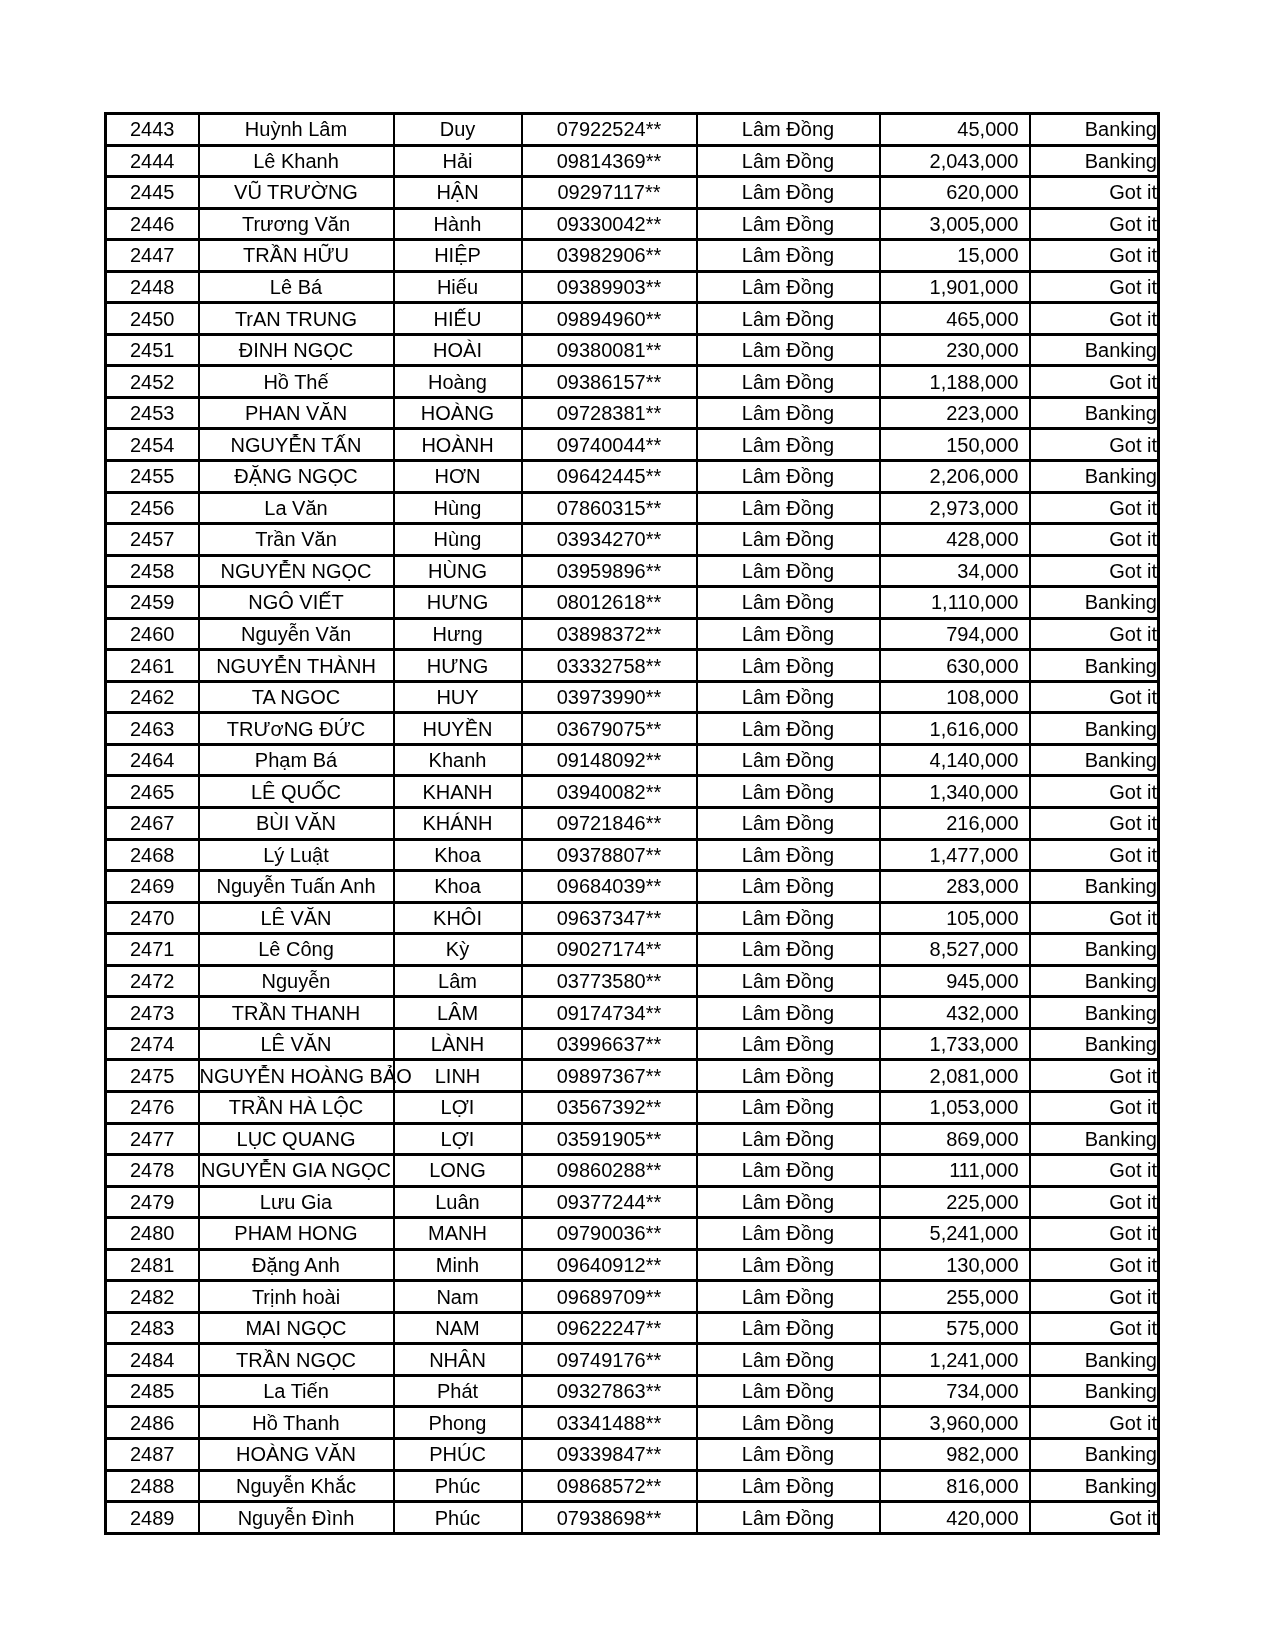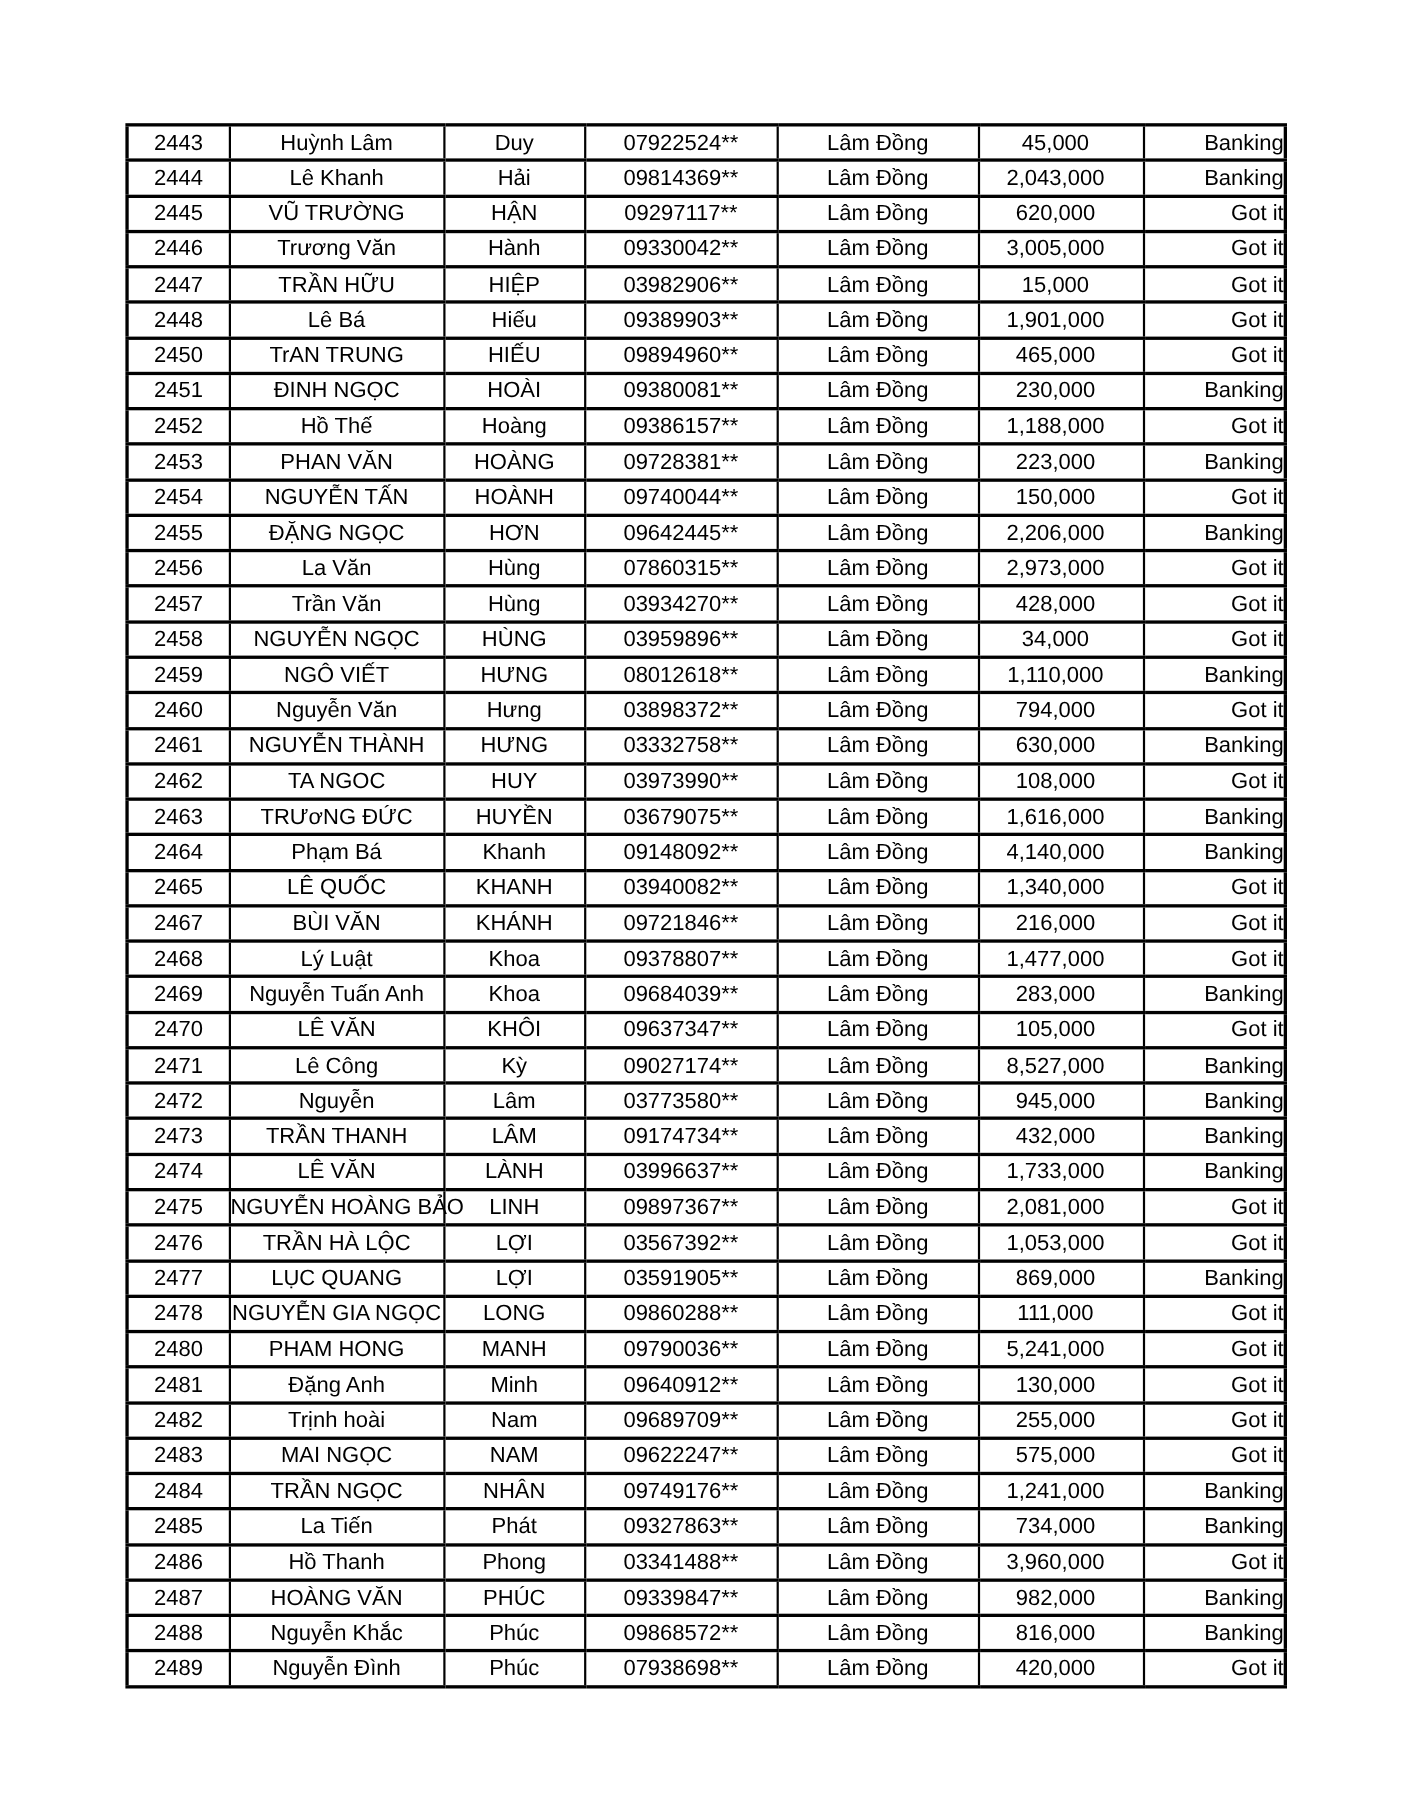--- a/index.html
+++ b/index.html
@@ -9,21 +9,21 @@
   }
   .page {
     position: relative;
     width: 1275px;
     height: 1650px;
     background: #ffffff;
     overflow: hidden;
   }
   table.roster {
     position: absolute;
-    left: 114px;
+    left: 104px;
     top: 112px;
     width: 1053px;
     height: 1423px;
     border-collapse: collapse;
     table-layout: fixed;
     font-family: "Liberation Sans", "DejaVu Sans", sans-serif;
     font-size: 20px;
     color: #000000;
     border: 3px solid #000000;
   }
@@ -32,21 +32,21 @@
     border-top-width: 3px;
     border-bottom-width: 3px;
     padding: 0;
     white-space: pre;
     overflow: visible;
     text-align: center;
     vertical-align: middle;
     line-height: 1;
   }
   table.roster td.cell-amount {
-    text-align: center;
+    text-align: right;
     padding-right: 10px;
   }
   table.roster td.cell-status {
     text-align: right;
     padding-left: 9px;
   }
 </style>
 </head>
 <body>
 
@@ -362,20 +362,29 @@
         <tr>
     <td class="cell-id">2478</td>
     <td class="cell-name">NGUYỄN GIA NGỌC</td>
     <td class="cell-given">LONG</td>
     <td class="cell-phone">09860288**</td>
     <td class="cell-province">Lâm Đồng</td>
     <td class="cell-amount">111,000</td>
     <td class="cell-status">Got it</td>
   </tr>
         <tr>
+    <td class="cell-id">2479</td>
+    <td class="cell-name">Lưu Gia</td>
+    <td class="cell-given">Luân</td>
+    <td class="cell-phone">09377244**</td>
+    <td class="cell-province">Lâm Đồng</td>
+    <td class="cell-amount">225,000</td>
+    <td class="cell-status">Got it</td>
+  </tr>
+        <tr>
     <td class="cell-id">2480</td>
     <td class="cell-name">PHAM HONG</td>
     <td class="cell-given">MANH</td>
     <td class="cell-phone">09790036**</td>
     <td class="cell-province">Lâm Đồng</td>
     <td class="cell-amount">5,241,000</td>
     <td class="cell-status">Got it</td>
   </tr>
         <tr>
     <td class="cell-id">2481</td>

